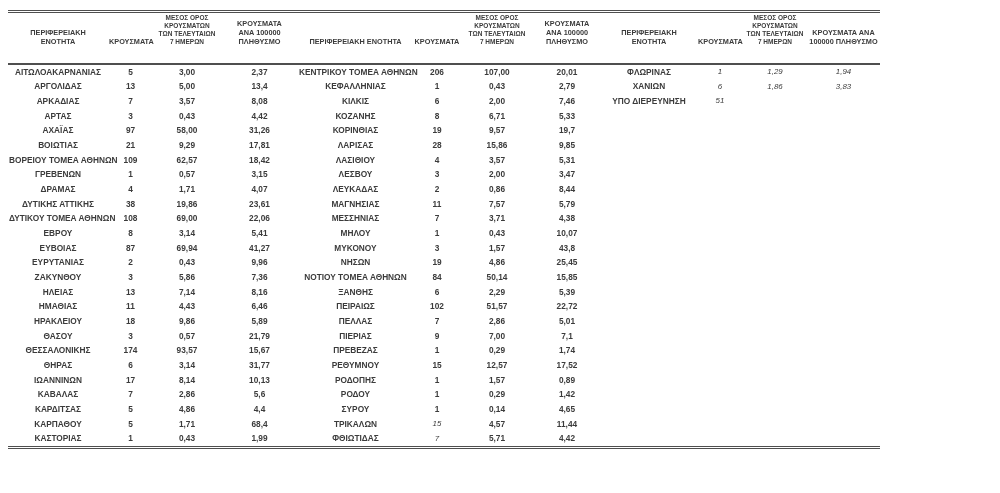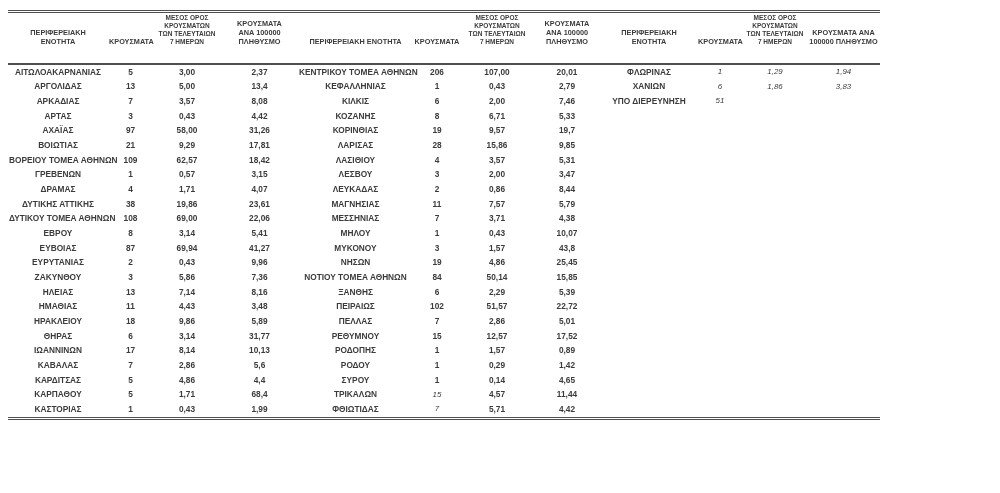--- a/index.html
+++ b/index.html
@@ -290,21 +290,21 @@
         <td>5,39</td>
         <td></td>
         <td></td>
         <td></td>
         <td></td>
       </tr>
       <tr>
         <td>ΗΜΑΘΙΑΣ</td>
         <td>11</td>
         <td>4,43</td>
-        <td>3,48</td>
+        <td>6,46</td>
         <td>ΠΕΙΡΑΙΩΣ</td>
         <td>102</td>
         <td>51,57</td>
         <td>22,72</td>
         <td></td>
         <td></td>
         <td></td>
         <td></td>
       </tr>
       <tr>
@@ -315,20 +315,48 @@
         <td>ΠΕΛΛΑΣ</td>
         <td>7</td>
         <td>2,86</td>
         <td>5,01</td>
         <td></td>
         <td></td>
         <td></td>
         <td></td>
       </tr>
       <tr>
+        <td>ΘΑΣΟΥ</td>
+        <td>3</td>
+        <td>0,57</td>
+        <td>21,79</td>
+        <td>ΠΙΕΡΙΑΣ</td>
+        <td>9</td>
+        <td>7,00</td>
+        <td>7,1</td>
+        <td></td>
+        <td></td>
+        <td></td>
+        <td></td>
+      </tr>
+      <tr>
+        <td>ΘΕΣΣΑΛΟΝΙΚΗΣ</td>
+        <td>174</td>
+        <td>93,57</td>
+        <td>15,67</td>
+        <td>ΠΡΕΒΕΖΑΣ</td>
+        <td>1</td>
+        <td>0,29</td>
+        <td>1,74</td>
+        <td></td>
+        <td></td>
+        <td></td>
+        <td></td>
+      </tr>
+      <tr>
         <td>ΘΗΡΑΣ</td>
         <td>6</td>
         <td>3,14</td>
         <td>31,77</td>
         <td>ΡΕΘΥΜΝΟΥ</td>
         <td>15</td>
         <td>12,57</td>
         <td>17,52</td>
         <td></td>
         <td></td>

